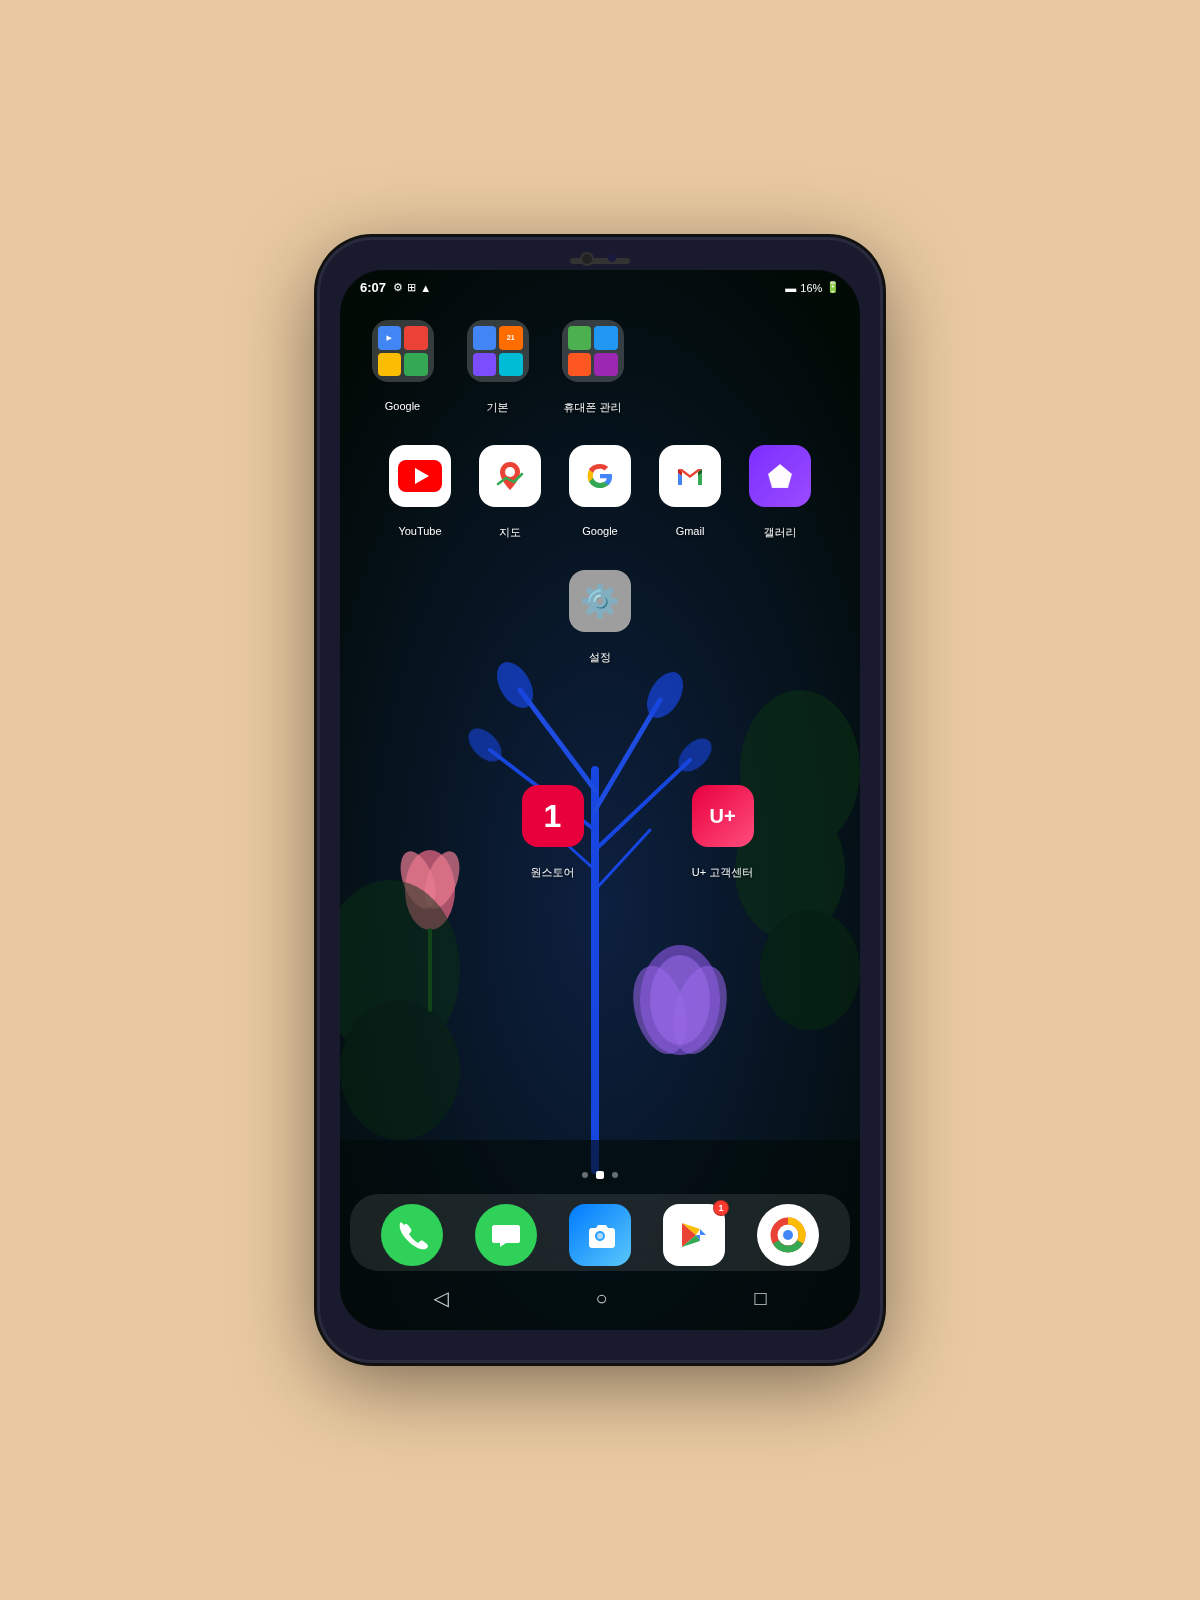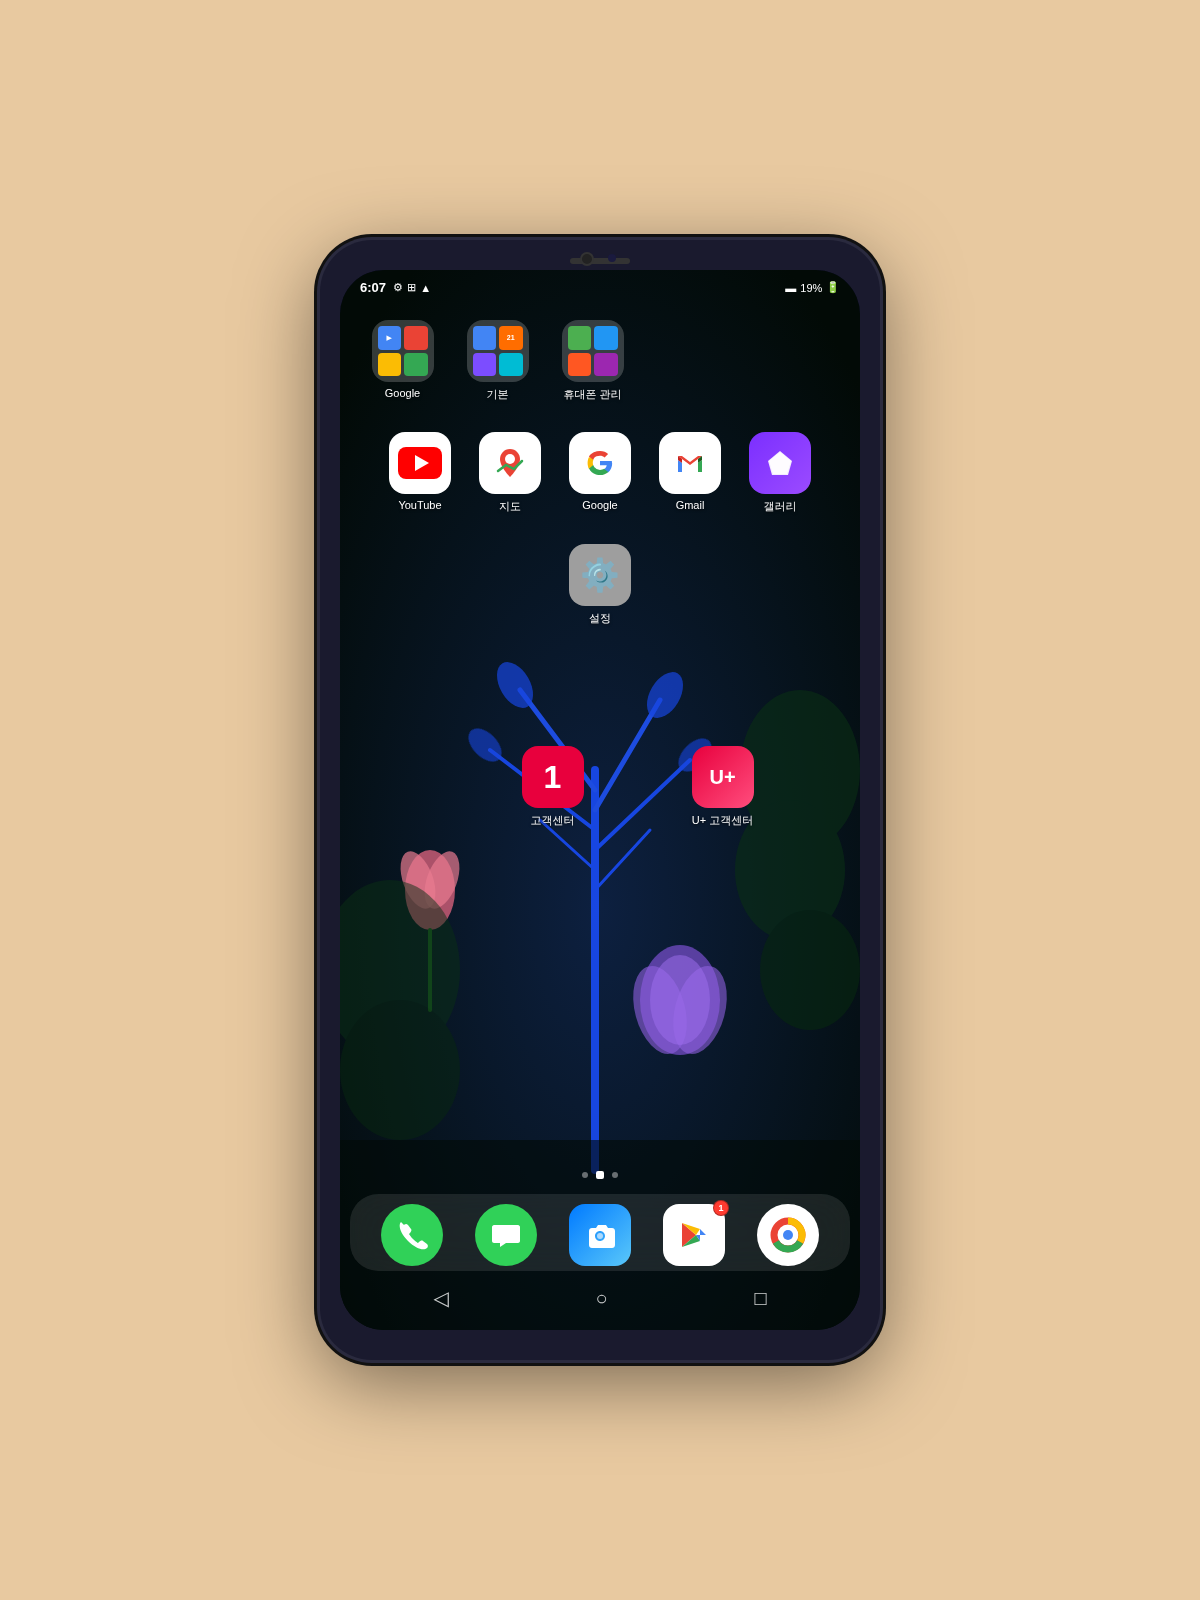--- a/index.html
+++ b/index.html
@@ -123,21 +123,21 @@
     }
 
     .app-row.spaced {
       justify-content: space-between;
     }
 
     .app-item {
       display: flex;
       flex-direction: column;
       align-items: center;
-      gap: 5px;
+      gap: 18px;
       cursor: pointer;
       width: 75px;
     }
 
     .app-icon {
       width: 62px;
       height: 62px;
       border-radius: 16px;
       display: flex;
       align-items: center;
@@ -436,21 +436,21 @@
 
     <div class="status-bar">
       <div class="status-left">
         <span style="font-size:13px;font-weight:600;color:white;">6:07</span>
         <span style="font-size:11px;color:white;margin-left:3px;">⚙</span>
         <span style="font-size:11px;color:white;">⊞</span>
         <span style="font-size:11px;color:white;">▲</span>
       </div>
       <div class="status-right">
         <span style="font-size:11px;color:white;">▬</span>
-        <span style="font-size:11px;color:white;">19%</span>
+        <span style="font-size:11px;color:white;">16%</span>
         <span style="font-size:11px;color:white;">🔋</span>
       </div>
     </div>
 
     <div class="app-area">
 
       <div class="folder-row">
 
         <div class="app-item">
           <div class="folder-icon">
@@ -558,21 +558,21 @@
       </div>
 
       <div class="mid-spacer"></div>
 
       <div class="app-row spaced" style="padding-right:80px;padding-left:155px;">
 
         <div class="app-item">
           <div class="app-icon onestore-icon">
             <span style="font-size:32px;font-weight:900;color:white;font-family:Arial Black,sans-serif;">1</span>
           </div>
-          <span class="app-label">고객센터</span>
+          <span class="app-label">원스토어</span>
         </div>
 
         <div class="app-item">
           <div class="app-icon uplus-icon">
             <span style="font-size:20px;font-weight:900;color:white;">U+</span>
           </div>
           <span class="app-label">U+ 고객센터</span>
         </div>
       </div>
     </div>

